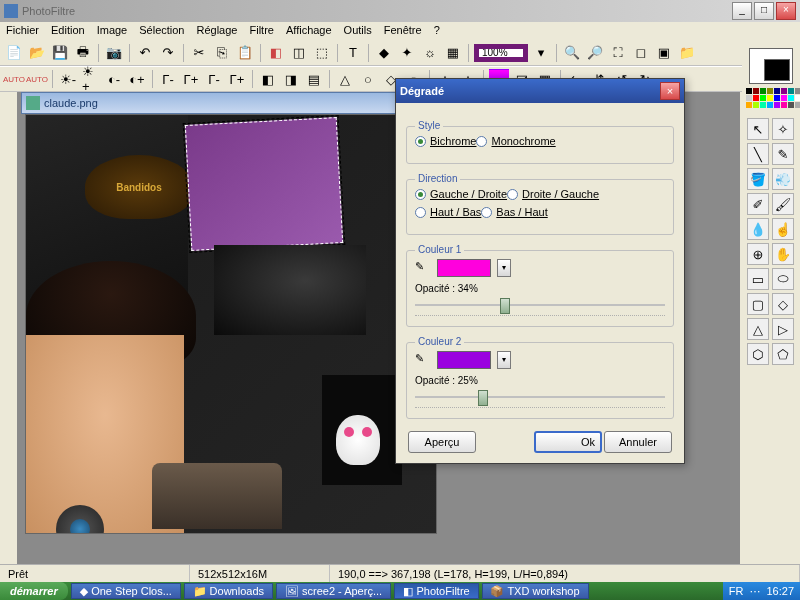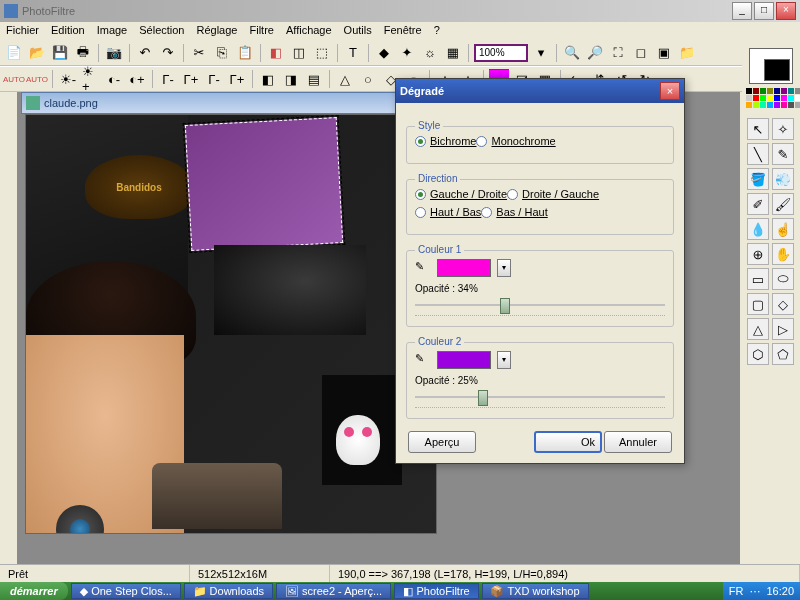--- a/index.html
+++ b/index.html
@@ -11,21 +11,21 @@
 .titlebar .win-btns { display: flex; gap: 2px; }
 .titlebar .win-btn { width: 20px; height: 18px; border: 1px solid #888; background: linear-gradient(#fff,#d8d8d8); text-align: center; line-height: 14px; font-size: 10px; }
 .titlebar .win-btn.close { background: linear-gradient(#f6a4a4,#d84a4a); color: #fff; border-color: #a33; }
 
 .menubar { height: 18px; background: #ece9d8; display: flex; gap: 12px; padding: 2px 6px; }
 .menubar span { color: #000; cursor: default; }
 
 .toolbar { height: 26px; background: #ece9d8; display: flex; align-items: center; gap: 3px; padding: 2px 4px; border-bottom: 1px solid #c0c0c0; }
 .tb-btn { width: 20px; height: 20px; border: 1px solid transparent; display: flex; align-items: center; justify-content: center; font-size: 13px; }
 .tb-sep { width: 1px; height: 18px; background: #b0b0b0; margin: 0 2px; }
-.zoom-sel { width: 54px; height: 18px; border: 2px solid #701a75; background: #fff; font-size: 10px; padding-left: 3px; }
+.zoom-sel { width: 54px; height: 18px; border: 5px solid #701a75; background: #fff; font-size: 10px; padding-left: 3px; }
 
 .workarea { position: absolute; top: 92px; left: 0; right: 60px; bottom: 36px; background: #8a8a8a; overflow: hidden; margin-left: 17px; }
 
 .doc-window { position: absolute; left: 4px; top: 0; width: 420px; }
 .doc-titlebar { height: 22px; background: linear-gradient(#9ab8e0,#c8d8f0); display: flex; align-items: center; padding: 0 4px; border: 1px solid #5a7aa8; }
 .doc-titlebar .icon { width: 14px; height: 14px; background: #5a8; margin-right: 4px; }
 .doc-titlebar .title { color: #1a3a6a; }
 .doc-canvas { width: 412px; height: 420px; background: #fff; border: 1px solid #666; margin-left: 4px; position: relative; overflow: hidden; }
 .canvas-bg { position:absolute; inset:0; background: linear-gradient(135deg,#1a1a1a 0%,#252525 100%); }
 .jacket-left { position:absolute; left:0; top:0; width:162px; height:220px; background: linear-gradient(160deg,#252525,#0f0f0f); }
@@ -359,15 +359,15 @@
       <span>◧</span>
       <span>PhotoFiltre</span>
     </div>
   <div class="task-item">
       <span>📦</span>
       <span>TXD workshop</span>
     </div>
   <div class="tray">
     <span>FR</span>
     <span>⋯</span>
-    <span>16:20</span>
+    <span>16:27</span>
   </div>
 </div>
 
 </body></html>

